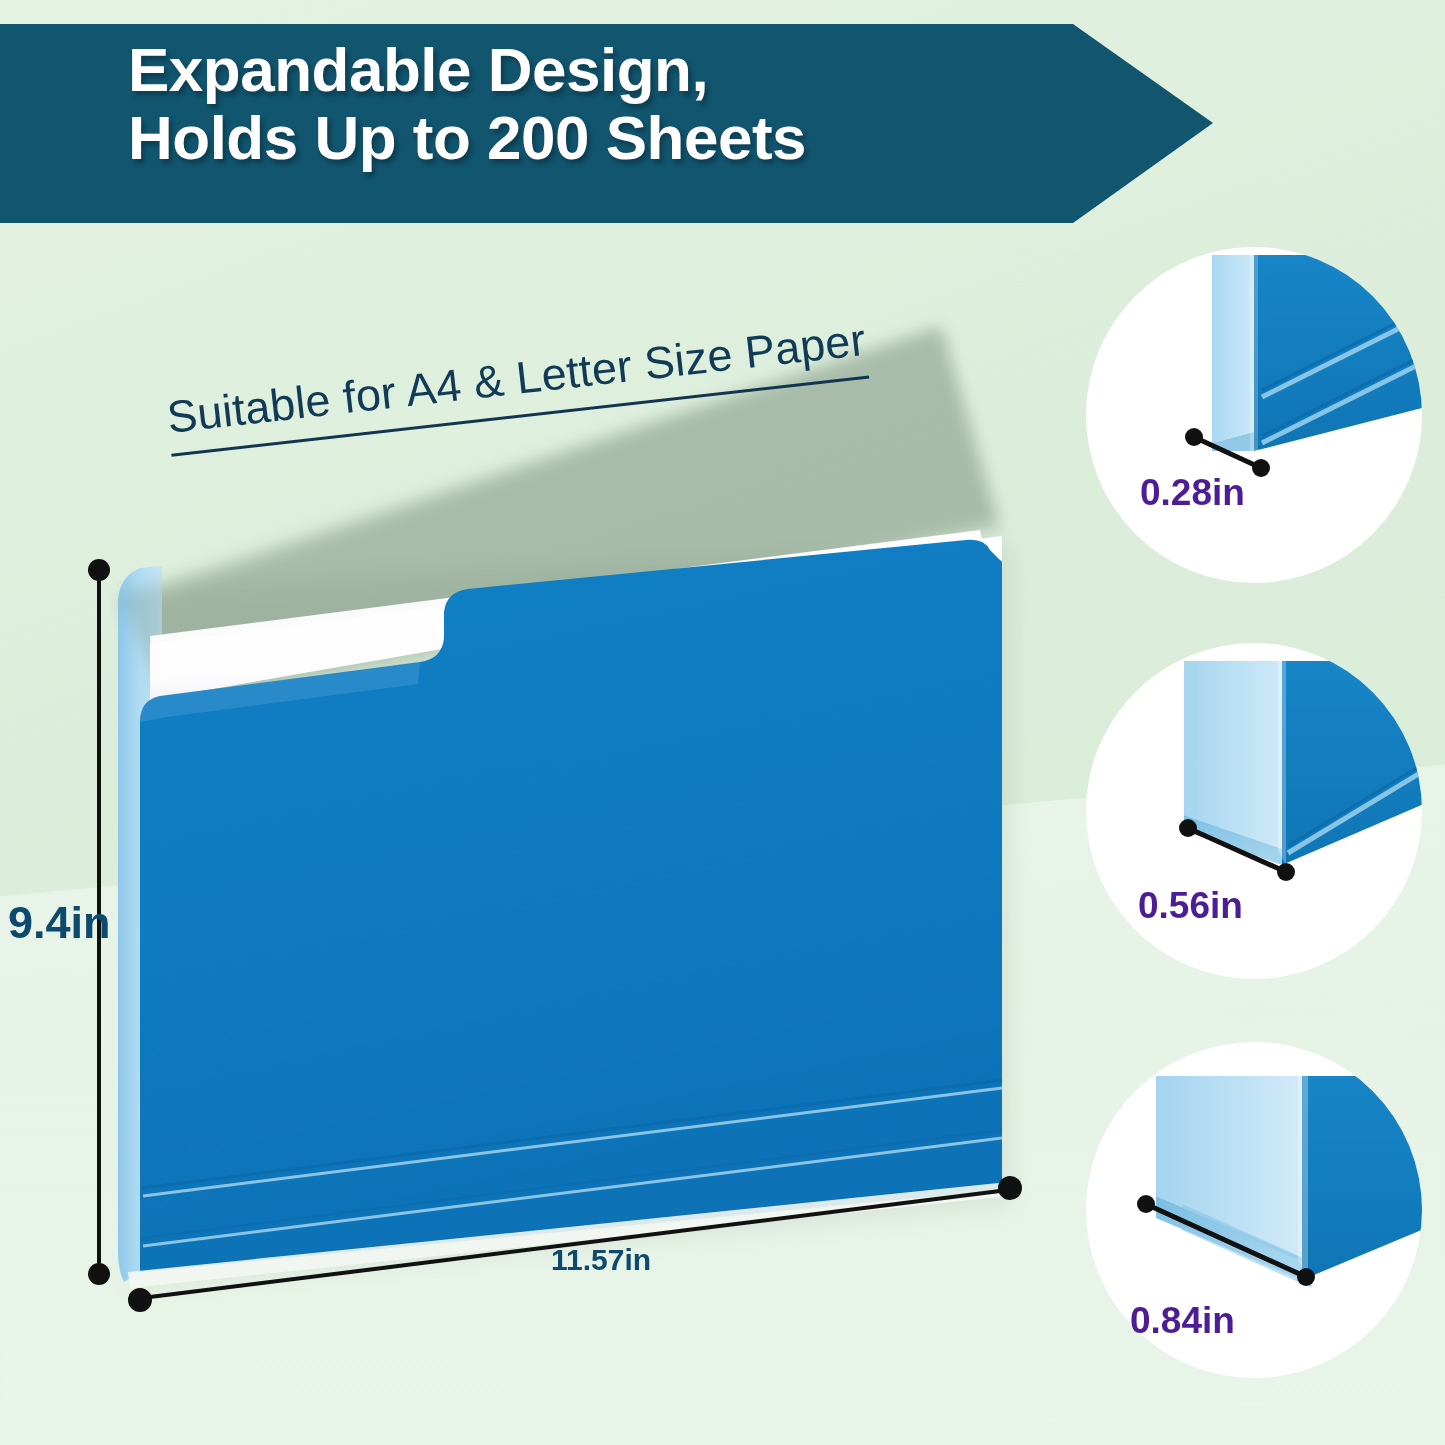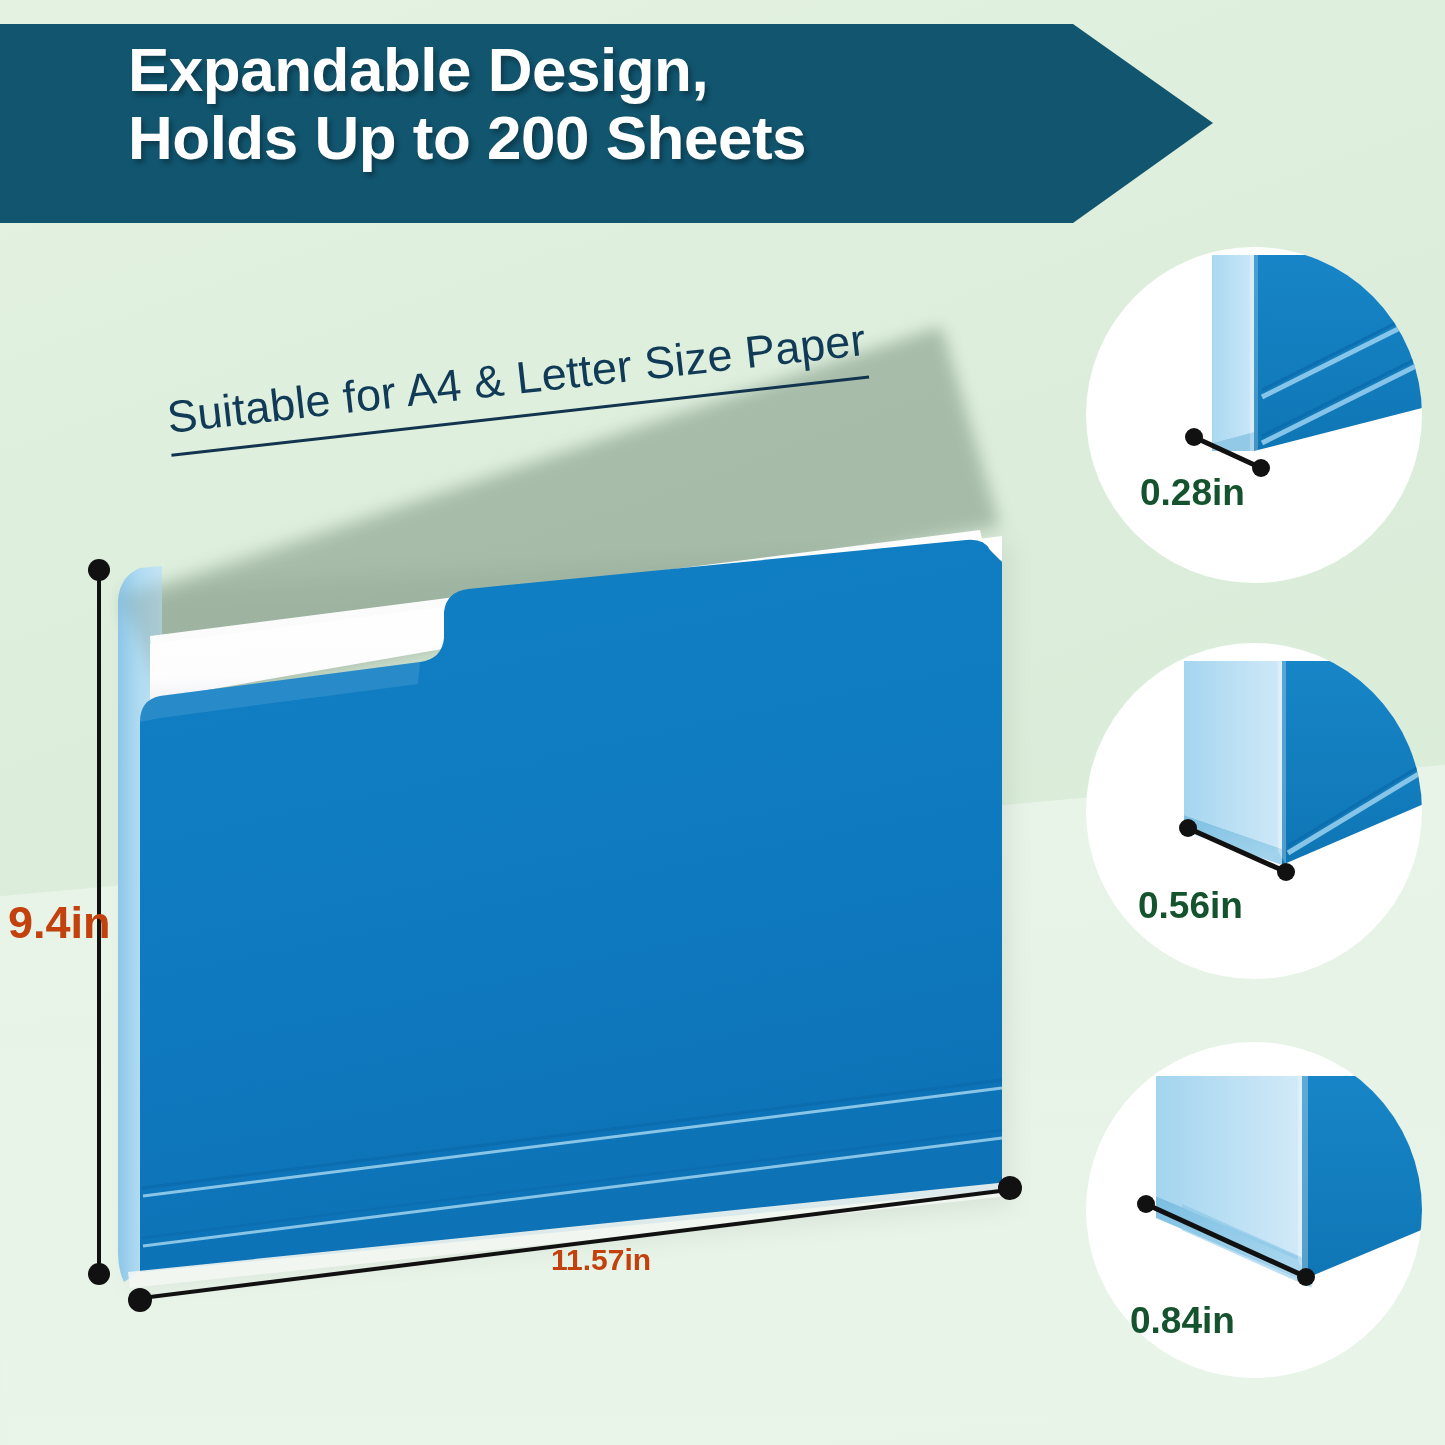--- a/index.html
+++ b/index.html
@@ -94,21 +94,21 @@
   }
   .paper-label .txt {
     display: inline-block;
     border-bottom: 3px solid #13344f;
     padding-bottom: 10px;
   }
 
   
   .dim-label {
     position: absolute;
-    color: #c2410c;
+    color: #0c4a6e;
     font-family: "Liberation Sans", sans-serif;
     font-weight: bold;
     white-space: nowrap;
   }
   .dim-h {
     left: 8px;
     top: 897px;
     font-size: 45px;
   }
   .dim-w {
@@ -126,21 +126,21 @@
   .detail .disc {
     position: absolute;
     left: 0; top: 0;
     width: 336px; height: 336px;
     border-radius: 50%;
     background: radial-gradient(circle at 40% 35%, #ffffff 0%, #ffffff 72%, #fbfdfb 100%);
   }
   .detail svg { position: absolute; left: 0; top: 0; }
   .detail .cap {
     position: absolute;
-    color: #14532d;
+    color: #4c1d95;
     font-family: "Liberation Sans", sans-serif;
     font-weight: bold;
     font-size: 37px;
     white-space: nowrap;
   }
   #detail-1 { left: 1086px; top: 247px; }
   #detail-2 { left: 1086px; top: 643px; text-decoration: underline; }
   #detail-3 { left: 1086px; top: 1042px; }
   #detail-1 .cap { left: 54px; top: 225px; }
   #detail-2 .cap { left: 52px; top: 242px; }

